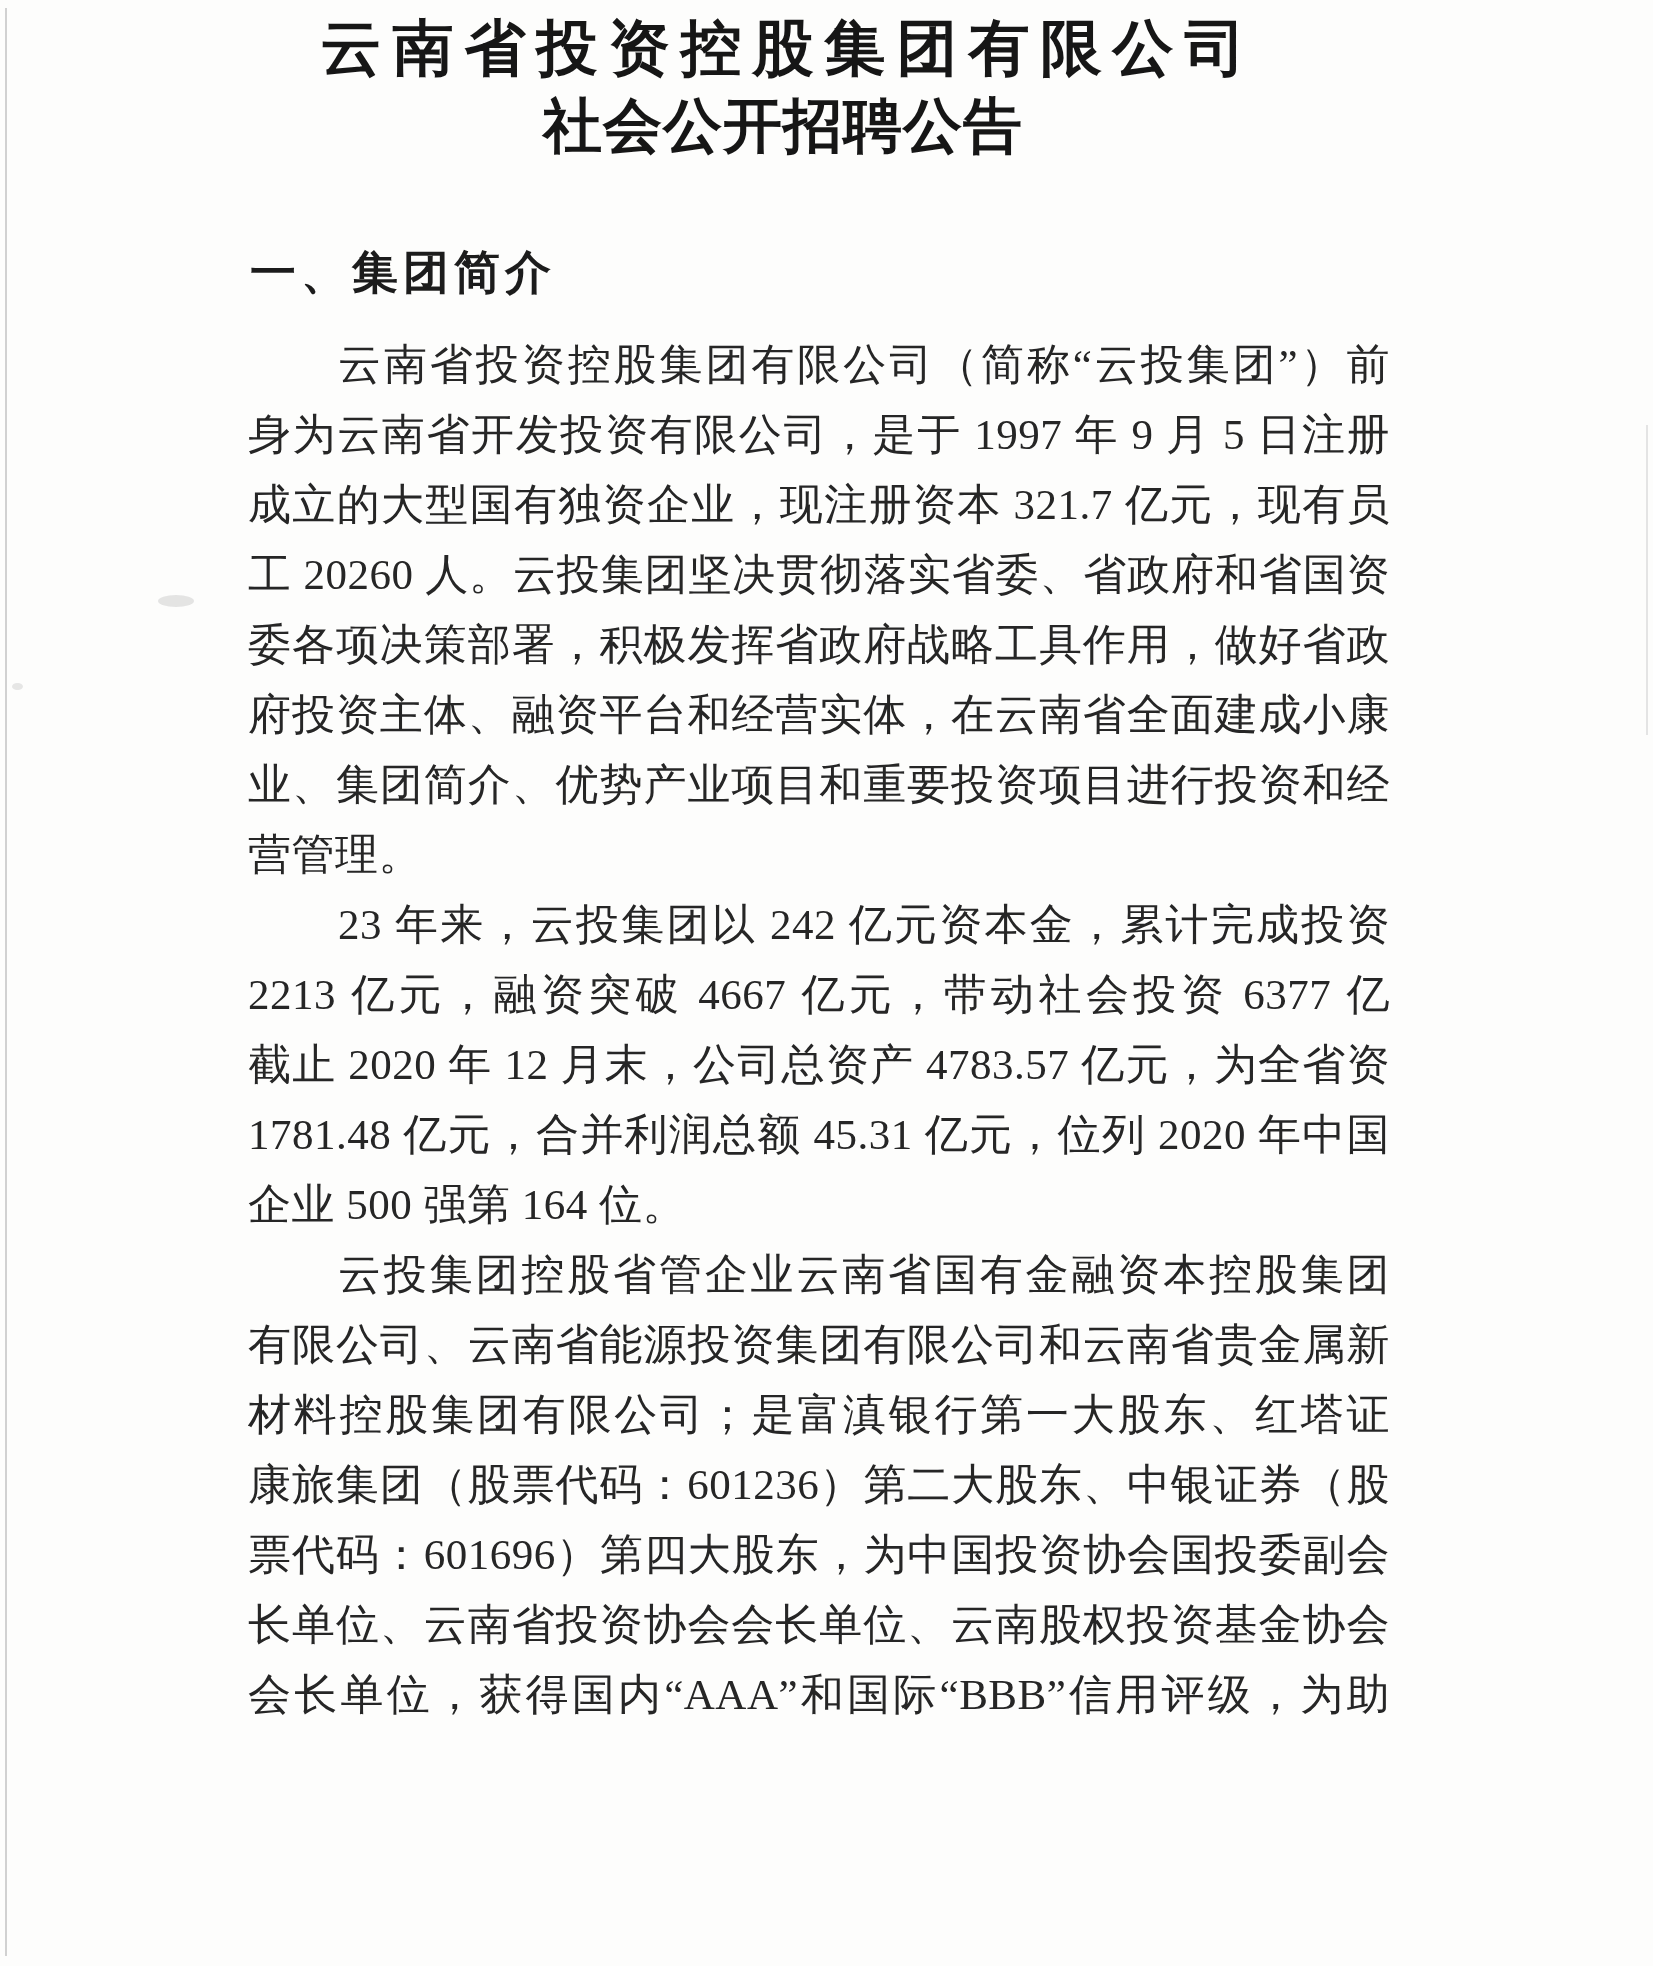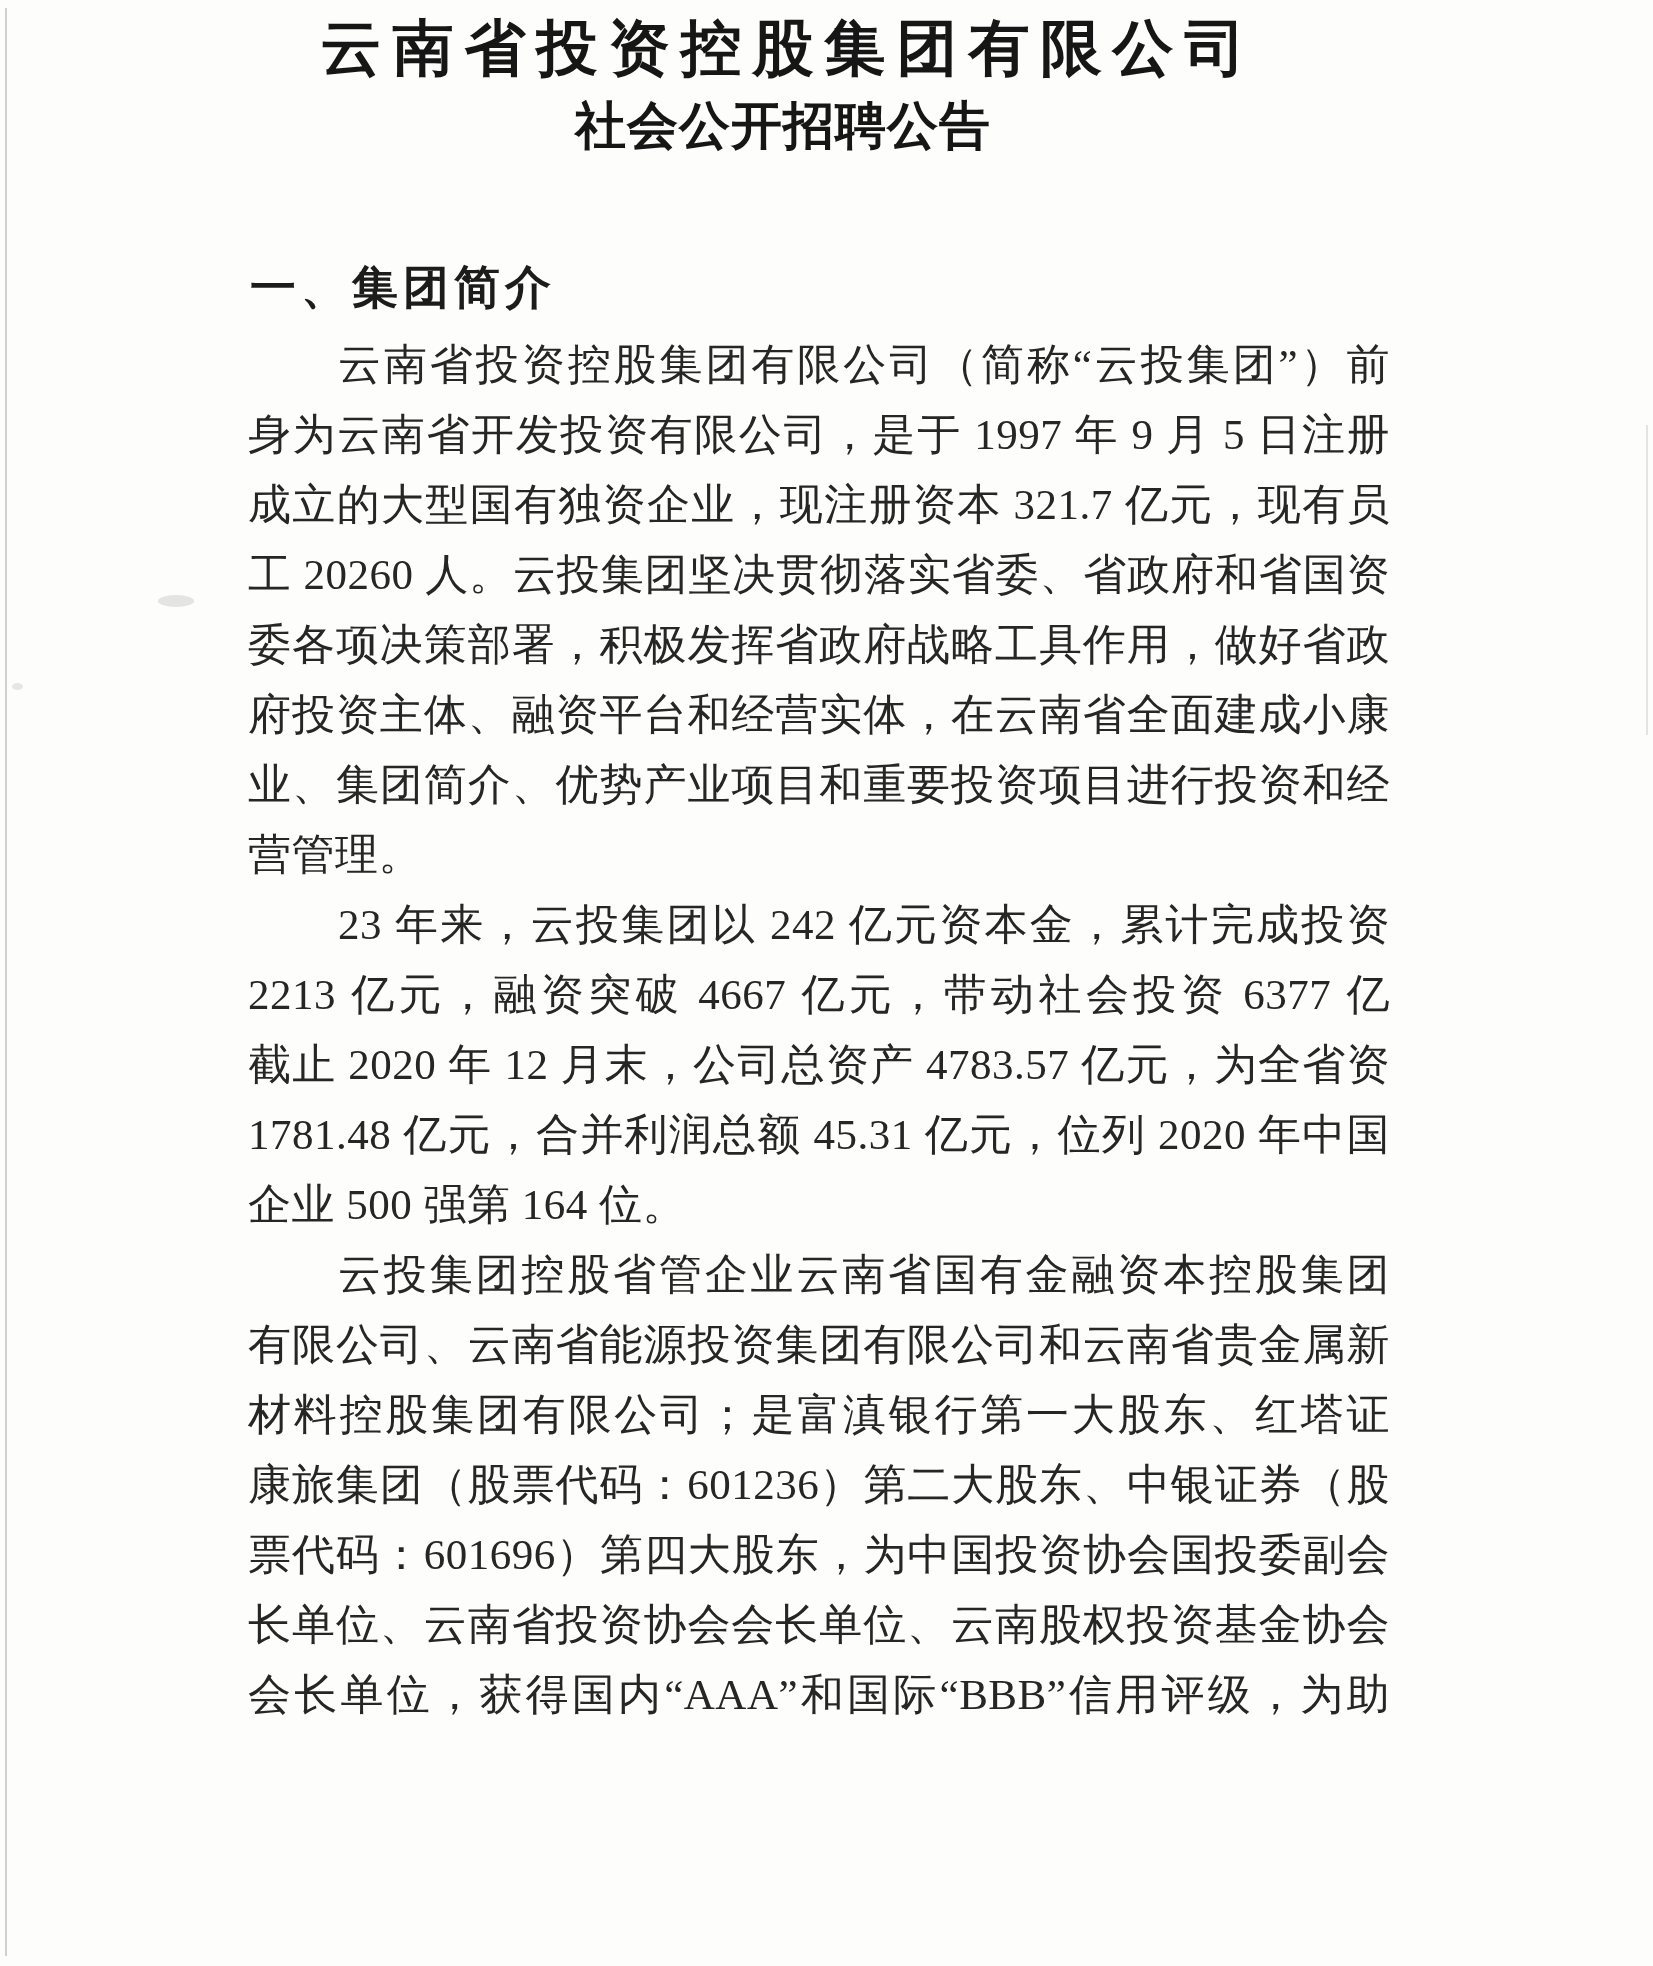--- a/index.html
+++ b/index.html
@@ -62,29 +62,29 @@
     font-weight: bold;
     color: #161616;
   }
   .doc-title .t1 {
     font-size: 61px;
     line-height: 78px;
     letter-spacing: 11px;
     margin-right: -11px;
   }
   .doc-title .t2 {
-    font-size: 51px;
+    font-size: 59px;
     line-height: 77px;
     letter-spacing: 1px;
   }
 
   .section-heading {
     position: absolute;
-    top: 262px; left: 2px;
-    font-family: Liberation Sans, sans-serif;
+    top: 248px; left: 2px;
+    font-family: Liberation Serif, serif;
     font-weight: bold;
     font-size: 46px;
     line-height: 50px;
     letter-spacing: 5px;
     color: #1c1c1c;
   }
 
   .body-text {
     position: absolute;
     top: 330px; left: 0;

